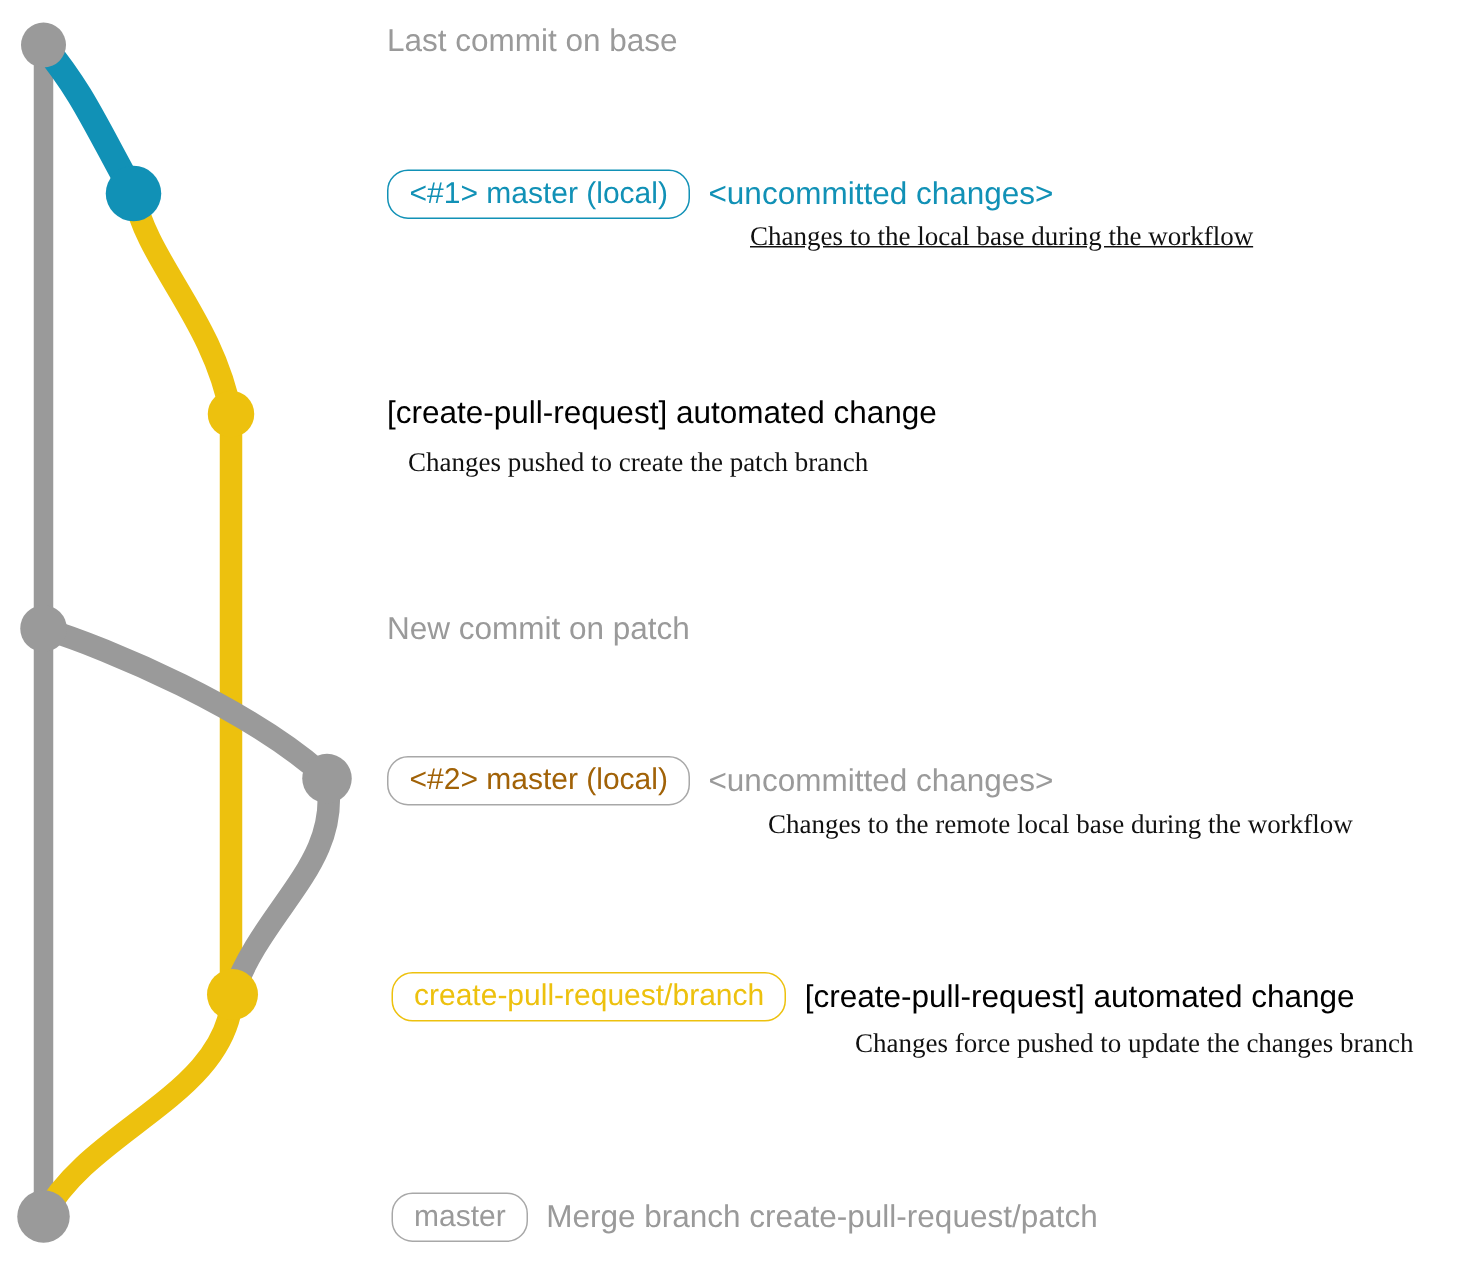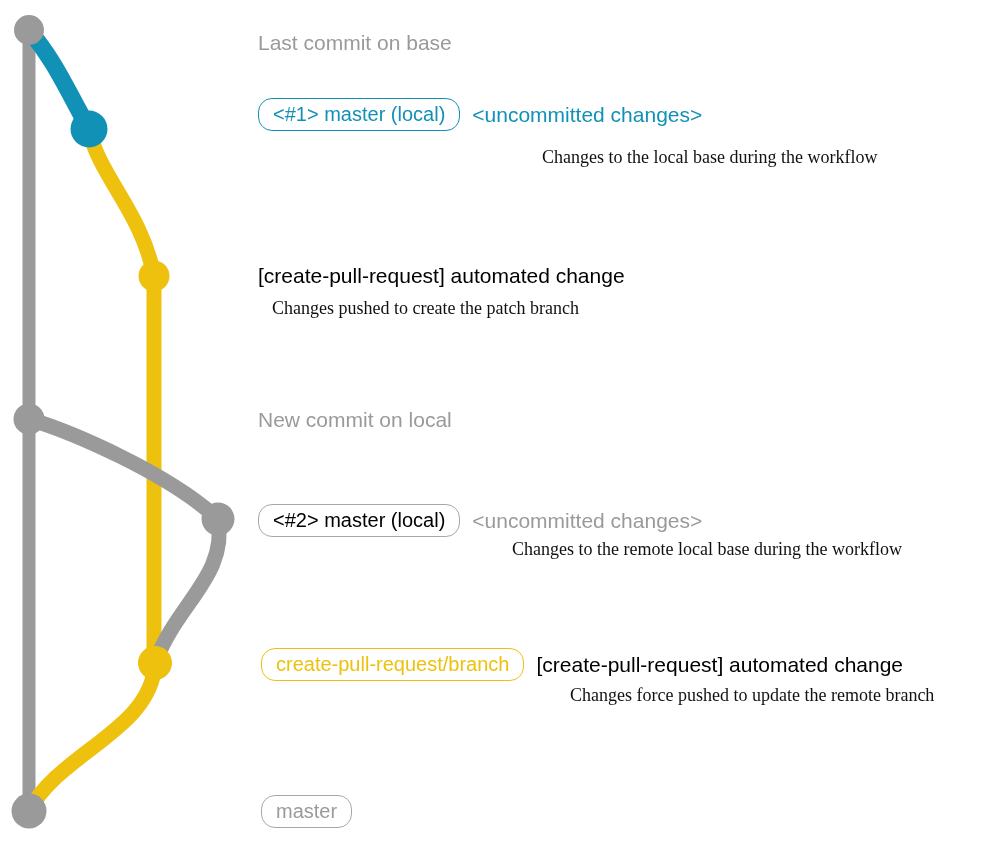--- a/index.html
+++ b/index.html
@@ -35,21 +35,21 @@
     justify-content: center;
     border: 1.6px solid;
     border-radius: 14px;
     padding: 5px 14px 6px 14px;
     font-size: 20px;
     line-height: 1;
     box-sizing: border-box;
     background: #ffffff;
   }
   .pill.blue   { border-color: #1191b6; color: #1191b6; }
-  .pill.grey   { border-color: #a8a8a8; color: #000000; text-align: center; }
+  .pill.grey   { border-color: #a8a8a8; color: #a16207; text-align: center; }
   .pill.yellow { border-color: #edc10e; color: #edc10e; }
   .pill.master { border-color: #a8a8a8; color: #9a9a9a; }
 
   .headline {
     font-size: 21px;
     line-height: 1;
   }
   .headline.grey   { color: #9a9a9a; }
   .headline.blue   { color: #1191b6; }
   .headline.yellow { color: #000000; }
@@ -85,52 +85,53 @@
 
     <circle cx="29" cy="30" r="15" fill="#9a9a9a"></circle>
     <circle cx="89" cy="129" r="18.5" fill="#1191b6"></circle>
     <circle cx="154" cy="276" r="15.5" fill="#edc10e"></circle>
     <circle cx="29" cy="419" r="15.5" fill="#9a9a9a"></circle>
     <circle cx="218" cy="519" r="16.5" fill="#9a9a9a"></circle>
     <circle cx="155" cy="663" r="17" fill="#edc10e"></circle>
     <circle cx="29" cy="811" r="17.5" fill="#9a9a9a"></circle>
   </svg>
 
-  <div class="row" style="left:258px; top:32px;align-items:center;">
+  <div class="row" style="left:258px; top:17px;align-items:center;">
     <span class="headline grey">Last commit on base</span>
   </div>
 
-  <div class="row" style="left:258px; top:98px;">
+  <div class="row" style="left:258px; top:113px;">
     <span class="pill blue">&lt;#1&gt; master (local)</span>
     <span class="gap-s"></span>
     <span class="headline blue">&lt;uncommitted changes&gt;</span>
   </div>
-  <div class="subtitle" style="left:542px; top:148px;">Changes to the local base during the workflow</div>
+  <div class="subtitle" style="left:500px; top:148px;text-decoration:underline;">Changes to the local base during the workflow</div>
 
   <div class="row" style="left:258px; top:265px;">
     <span class="headline yellow">[create-pull-request] automated change</span>
   </div>
   <div class="subtitle" style="left:272px; top:299px;">Changes pushed to create the patch branch</div>
 
   <div class="row" style="left:258px; top:409px;">
-    <span class="headline grey">New commit on local</span>
+    <span class="headline grey">New commit on patch</span>
   </div>
 
   <div class="row" style="left:258px; top:504px;">
     <span class="pill grey">&lt;#2&gt; master (local)</span>
     <span class="gap-s"></span>
     <span class="headline grey">&lt;uncommitted changes&gt;</span>
   </div>
   <div class="subtitle" style="left:512px; top:540px;">Changes to the remote local base during the workflow</div>
 
   <div class="row" style="left:261px; top:648px;">
     <span class="pill yellow">create-pull-request/branch</span>
     <span class="gap-s"></span>
     <span class="headline yellow">[create-pull-request] automated change</span>
   </div>
-  <div class="subtitle" style="left:570px; top:686px;">Changes force pushed to update the remote branch</div>
+  <div class="subtitle" style="left:570px; top:686px;">Changes force pushed to update the changes branch</div>
 
   <div class="row" style="left:261px; top:795px;">
     <span class="pill master">master</span>
     <span class="gap-s"></span>
+    <span class="headline grey">Merge branch create-pull-request/patch</span>
   </div>
 
 </div>
 
 </body></html>

